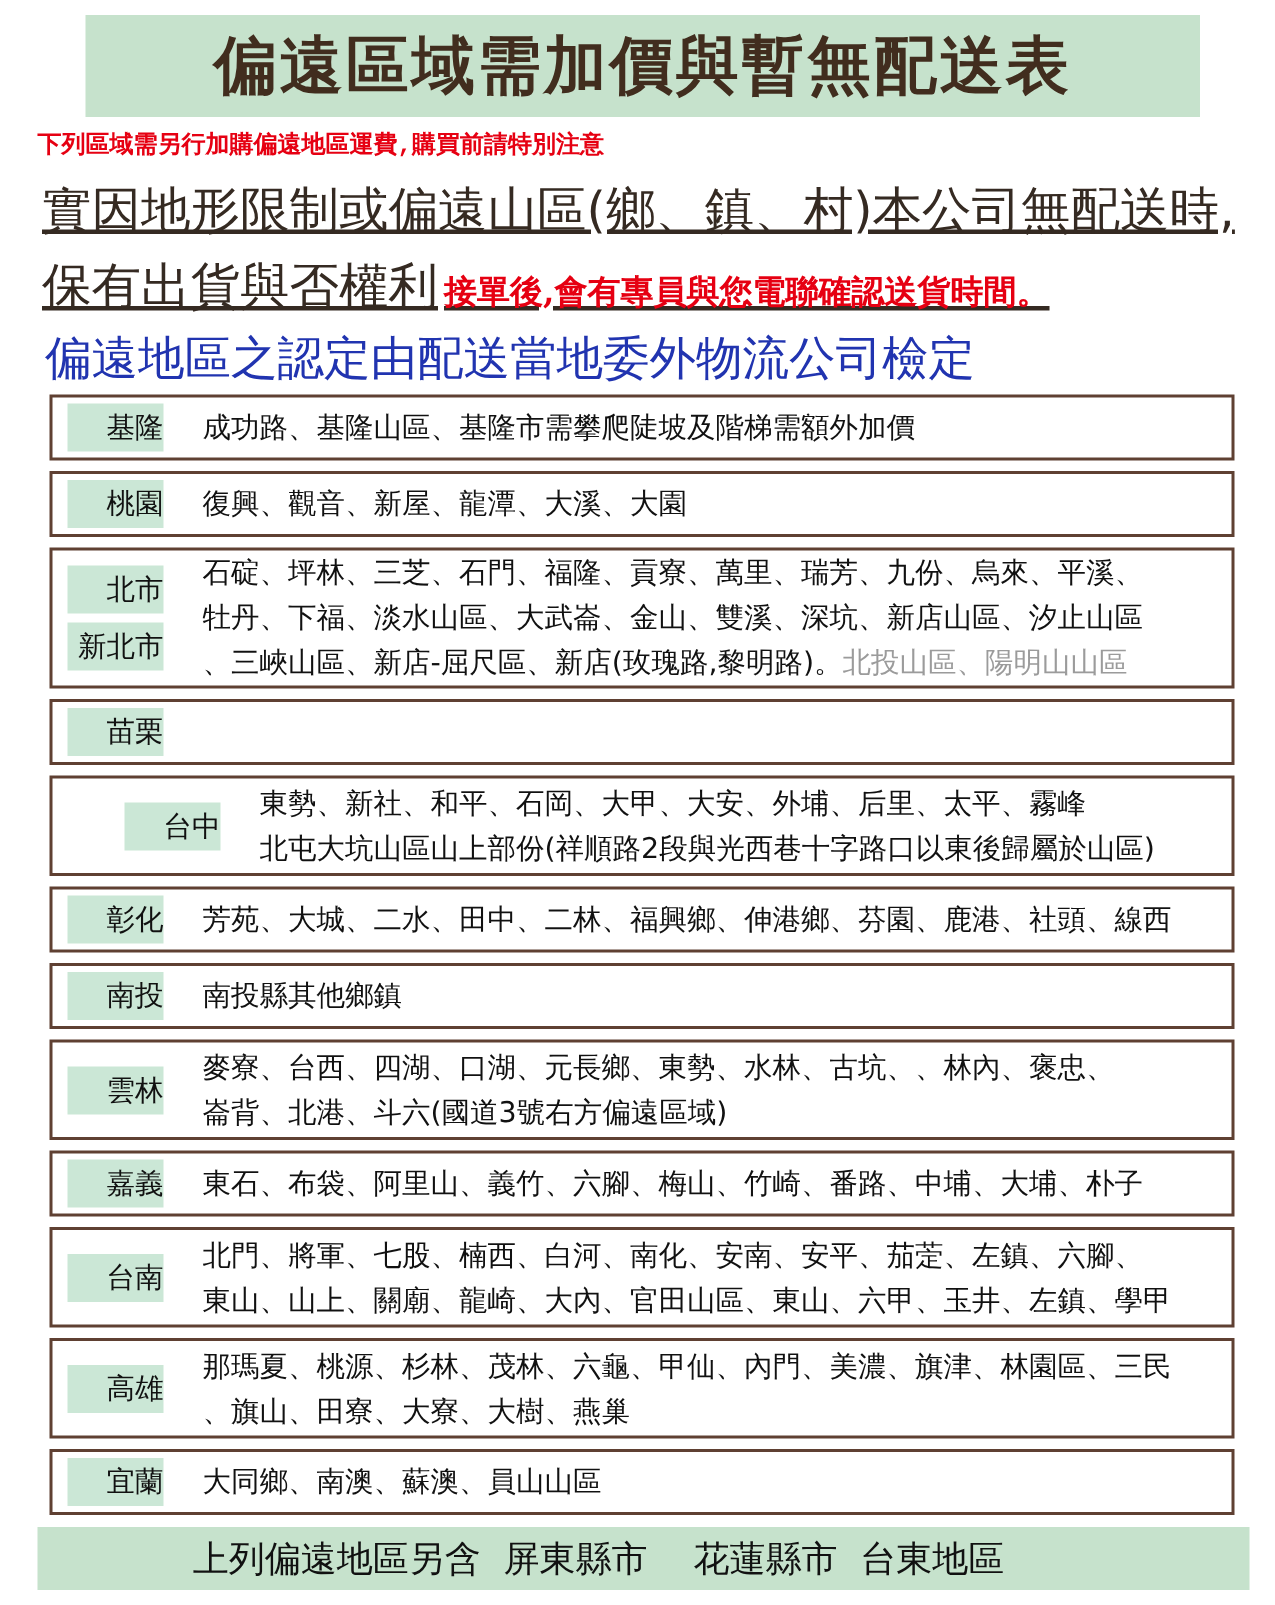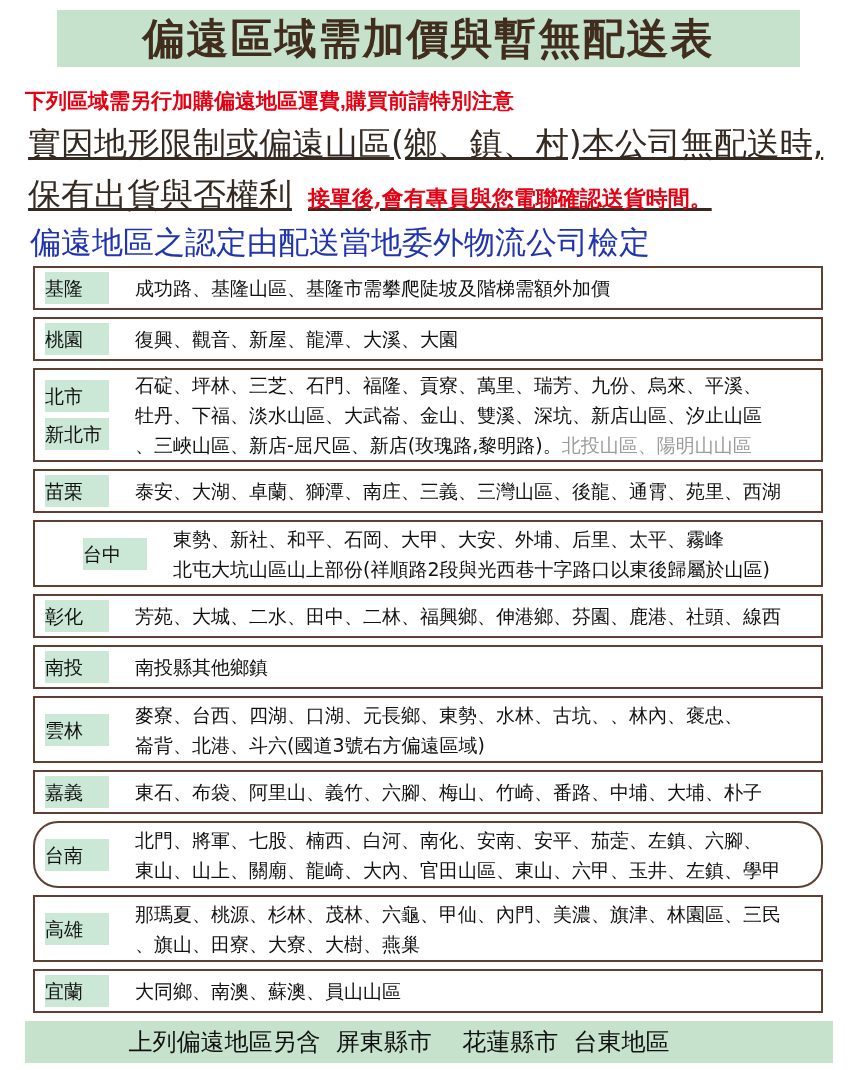--- a/index.html
+++ b/index.html
@@ -2,61 +2,61 @@
 <html style="--green-bar: #c6e2cc; --label-green: #cbe7d6; --border-brown: #5f4032; --title-brown: #412d1e; --text-dark: #352a22; --red: #e60012; --blue: #2134b0; --gray: #9b9b9b; --content-black: #111111;"><head>
 <meta charset="utf-8">
 <style>
   html,body{margin:0;padding:0;background:#fff;}
   body{
     width:850px;height:1070px;overflow:hidden;
     font-family:"DejaVu Sans","Liberation Sans",sans-serif;
     padding-top:10px;box-sizing:border-box;
   }
   .title-bar{
-    margin-left:57px;width:743px;height:57px;
+    margin-left:57px;width:743px;height:68px;
     background:var(--green-bar,#c6e2cc);
     display:flex;align-items:center;justify-content:center;
   }
   .title-bar h1{
     margin:0;font-size:42px;font-weight:bold;letter-spacing:2px;
     color:var(--title-brown,#412d1e);white-space:nowrap;
   }
   .warning{
-    margin:20px 0 0 25px;
-    font-family:Liberation Sans, sans-serif;
-    font-weight:bold;font-size:21px;line-height:28px;
+    margin:5px 0 0 25px;
+    font-family:Liberation Mono, monospace;
+    font-weight:bold;font-size:16px;line-height:28px;
     color:var(--red,#e60012);white-space:nowrap;
   }
   .notice-big{
     margin:7px 0 0 28px;font-size:33px;line-height:44px;
     color:var(--text-dark,#352a22);white-space:nowrap;text-decoration:underline;
   }
   .notice-big .inline-red{
     font-family:"DejaVu Serif","Liberation Serif",serif;
     font-weight:bold;font-size:22px;color:var(--red,#e60012);
-    margin-left:16px;
+    margin-left:4px;
   }
   .notice-blue{
     margin:4px 0 6px 30px;font-size:31px;line-height:36px;
     color:var(--blue,#2134b0);white-space:nowrap;
   }
   .region-table{margin-left:33px;width:790px;}
   .row{
     box-sizing:border-box;border:2px solid var(--border-brown,#5f4032);
     background:#fff;display:flex;align-items:center;
     padding:0 6px 0 10px;margin-bottom:7px;
   }
   .labels{
     width:64px;flex:0 0 64px;display:flex;flex-direction:column;
     gap:6px;margin-right:26px;
   }
   .label-box{
     box-sizing:border-box;width:64px;padding:5px 0;
     background:var(--label-green,#cbe7d6);
-    text-align:left;font-size:19px;line-height:22px;color:#111;
+    text-align:right;font-size:19px;line-height:22px;color:#111;
     white-space:nowrap;
   }
   .content{flex:1;min-width:0;}
   .content .line{
     font-size:19px;line-height:30px;color:var(--content-black,#111111);
     white-space:nowrap;overflow:hidden;
   }
   .content .gray{color:var(--gray,#9b9b9b);}
   .footer-bar{
     margin:8px 0 0 25px;width:808px;height:42px;
@@ -108,23 +108,20 @@
       <div class="content">
         <div class="line"><span>石碇、坪林、三芝、石門、福隆、貢寮、萬里、瑞芳、九份、烏來、平溪、</span></div>
         <div class="line"><span>牡丹、下福、淡水山區、大武崙、金山、雙溪、深坑、新店山區、汐止山區</span></div>
         <div class="line"><span>、三峽山區、新店-屈尺區、新店(玫瑰路,黎明路)。</span><span class="gray">北投山區、陽明山山區</span></div>
       </div>
     </div>
     <div class="row" style="min-height: 44px;">
       <div class="labels">
         <div class="label-box">苗栗</div>
       </div>
-      <div class="content">
-        <div class="line"><span>泰安、大湖、卓蘭、獅潭、南庄、三義、三灣山區、後龍、通霄、苑里、西湖</span></div>
-      </div>
     </div>
     <div class="row" style="min-height: 67px; padding-left: 48px;">
       <div class="labels">
         <div class="label-box">台中</div>
       </div>
       <div class="content">
         <div class="line"><span>東勢、新社、和平、石岡、大甲、大安、外埔、后里、太平、霧峰</span></div>
         <div class="line"><span>北屯大坑山區山上部份(祥順路2段與光西巷十字路口以東後歸屬於山區)</span></div>
       </div>
     </div>
@@ -154,21 +151,21 @@
       </div>
     </div>
     <div class="row" style="min-height: 44px;">
       <div class="labels">
         <div class="label-box">嘉義</div>
       </div>
       <div class="content">
         <div class="line"><span>東石、布袋、阿里山、義竹、六腳、梅山、竹崎、番路、中埔、大埔、朴子</span></div>
       </div>
     </div>
-    <div class="row" style="min-height: 67px; border-radius: 25px;">
+    <div class="row" style="min-height: 67px;">
       <div class="labels">
         <div class="label-box">台南</div>
       </div>
       <div class="content">
         <div class="line"><span>北門、將軍、七股、楠西、白河、南化、安南、安平、茄萣、左鎮、六腳、</span></div>
         <div class="line"><span>東山、山上、關廟、龍崎、大內、官田山區、東山、六甲、玉井、左鎮、學甲</span></div>
       </div>
     </div>
     <div class="row" style="min-height: 67px;">
       <div class="labels">

